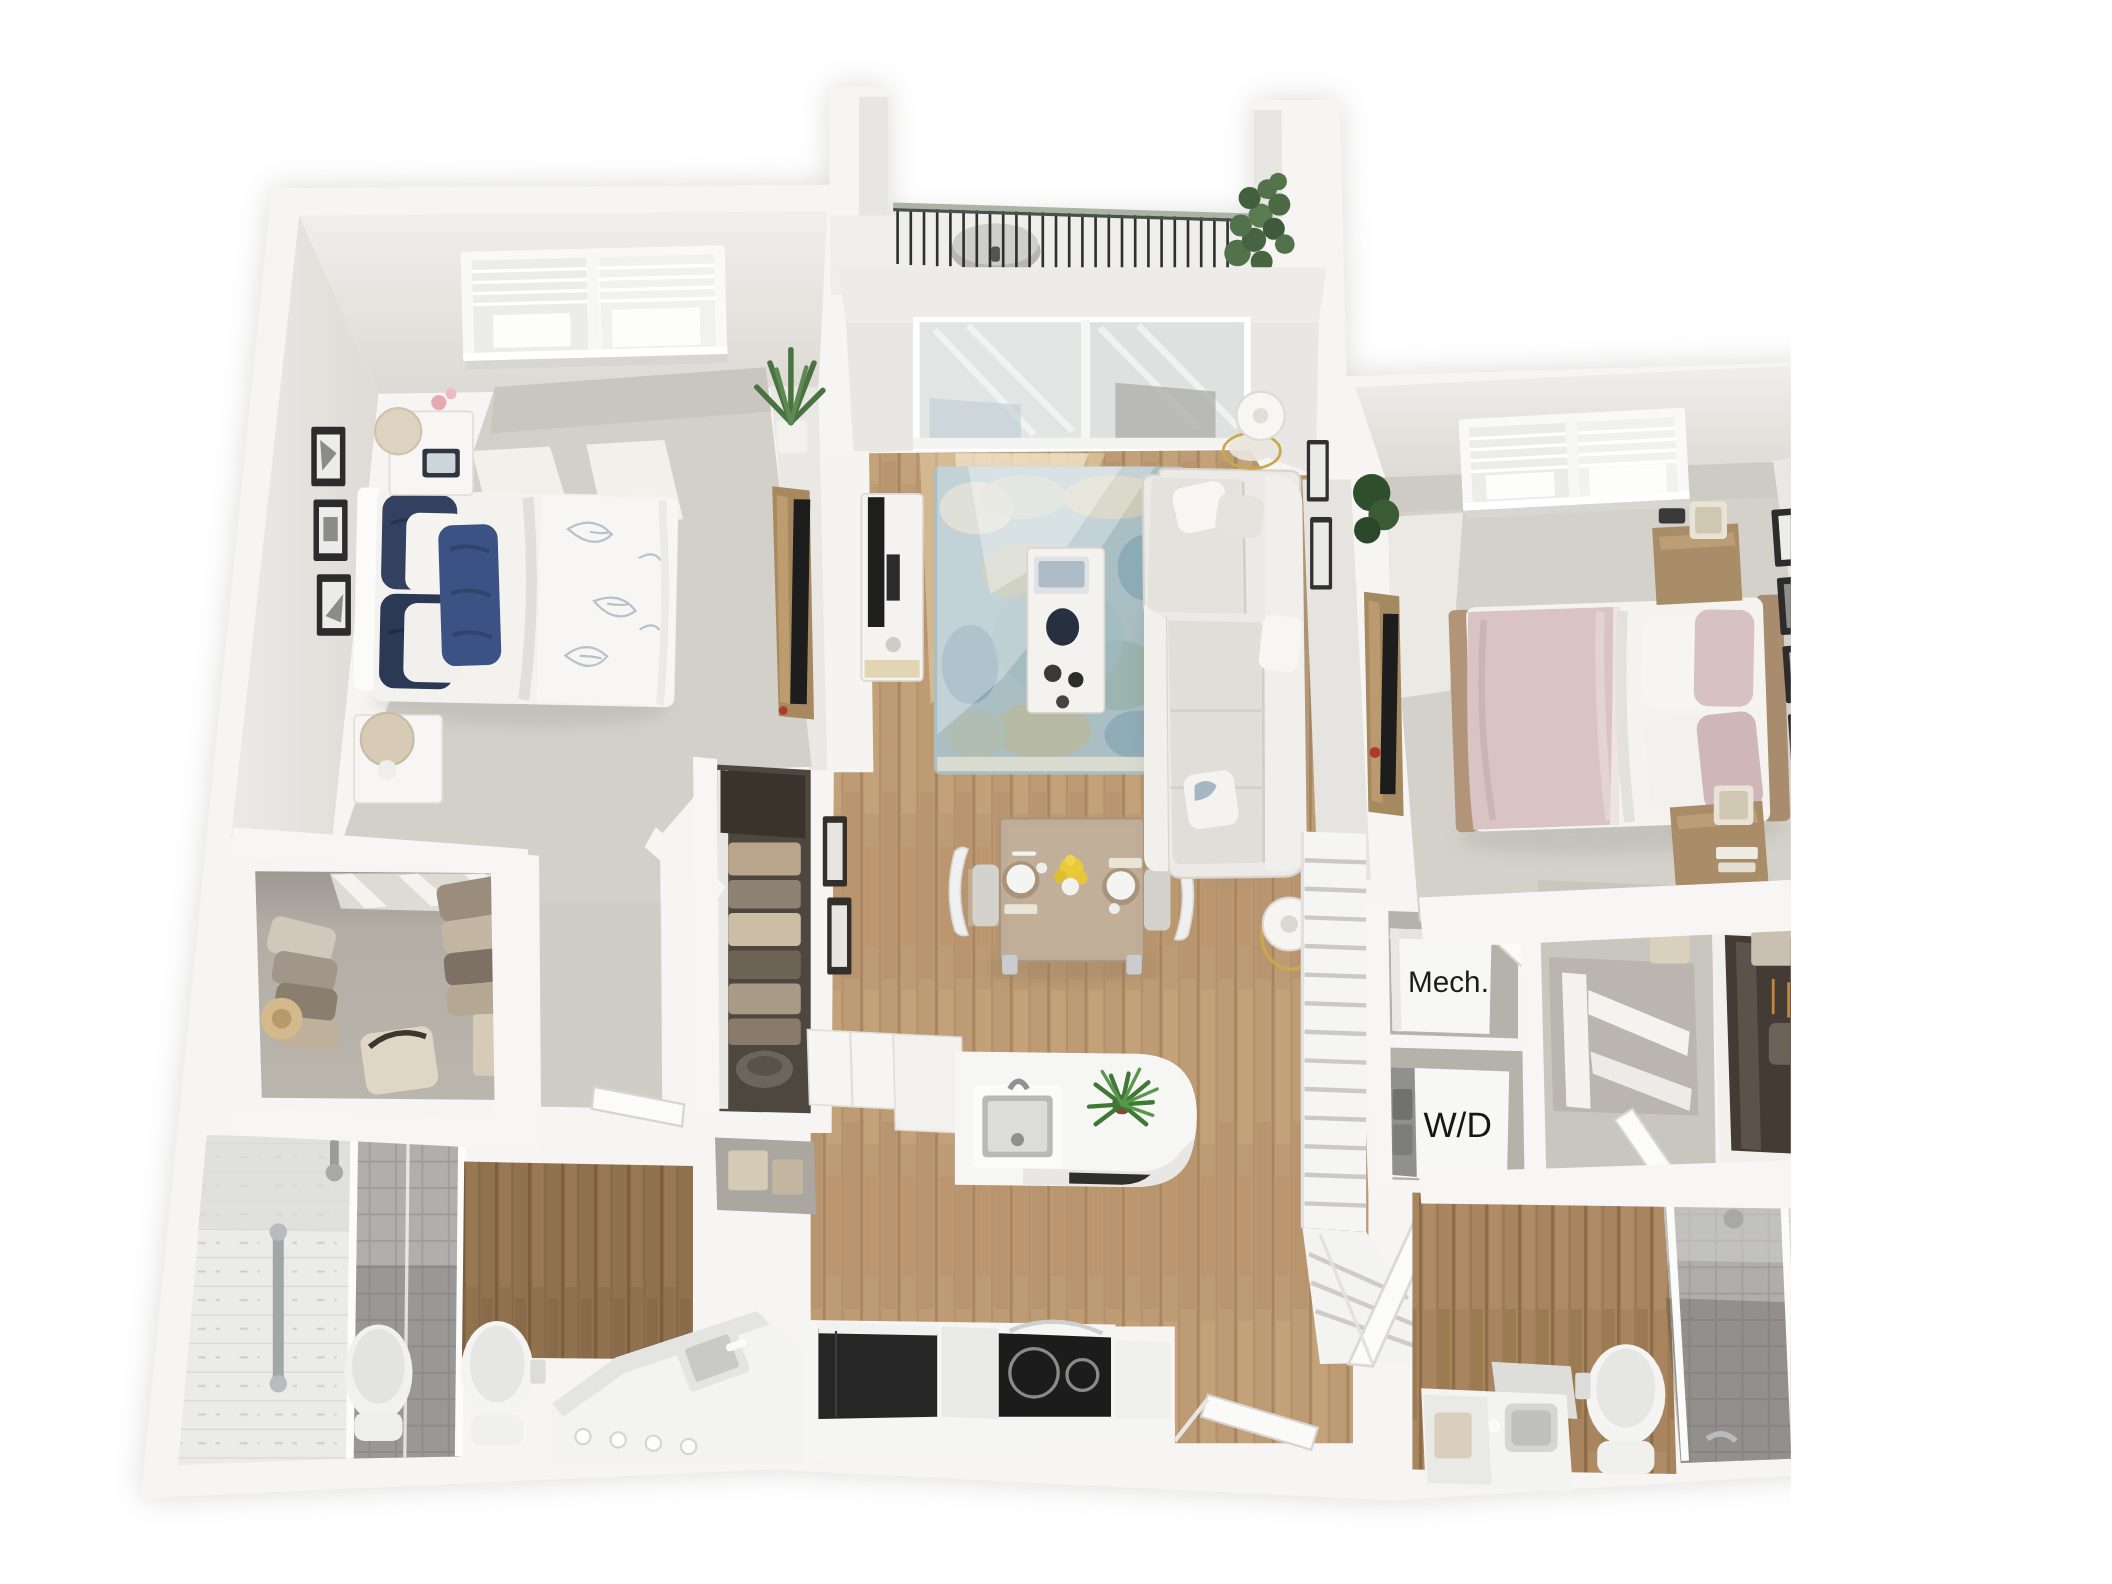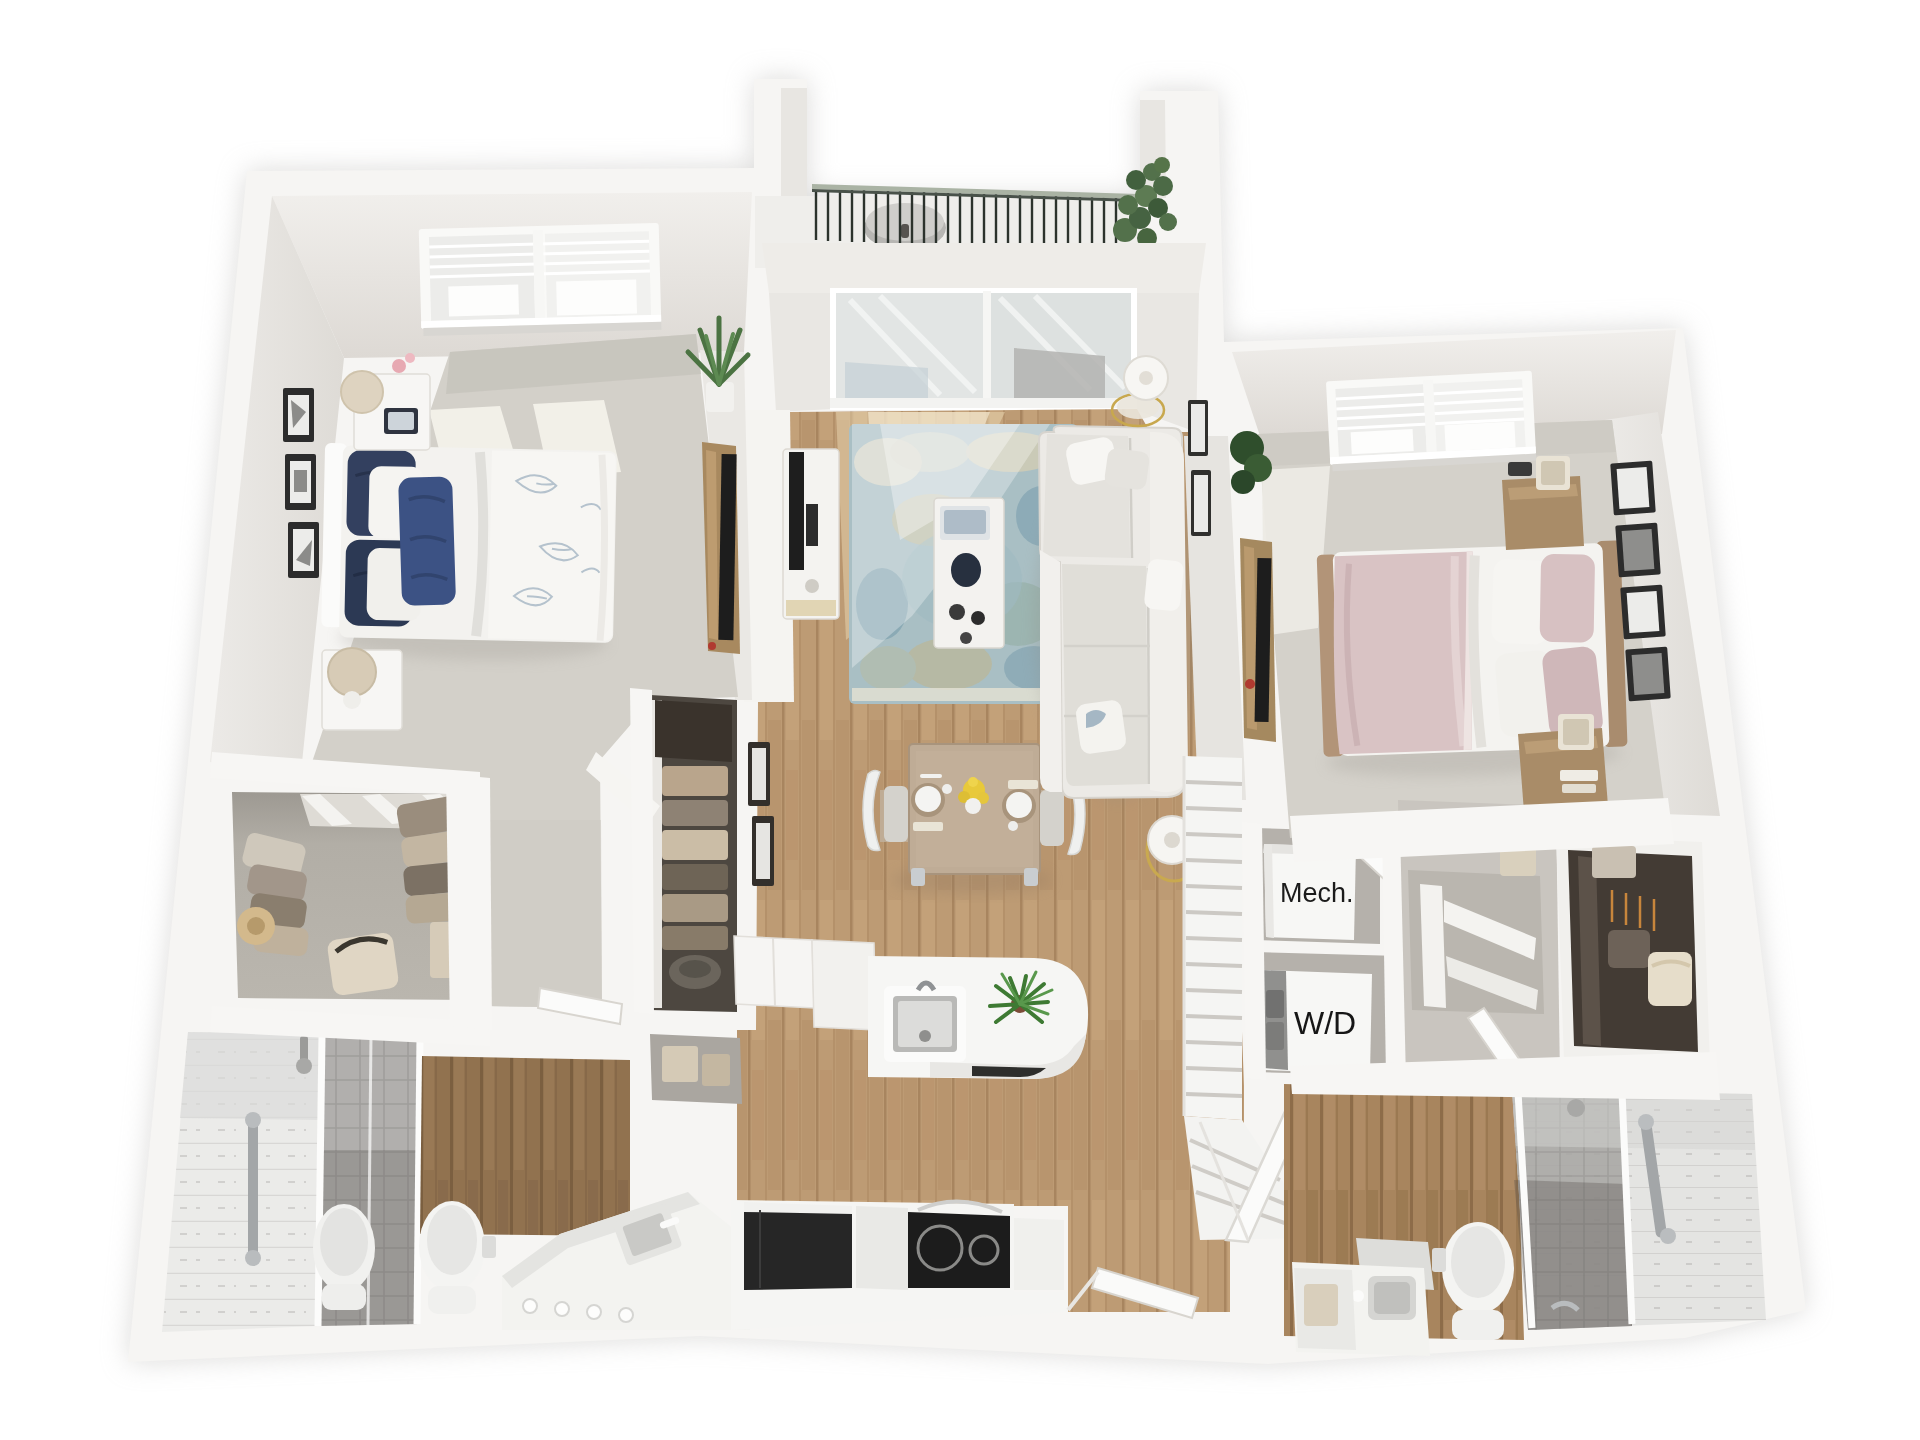--- a/index.html
+++ b/index.html
@@ -1,16 +1,16 @@
 <!DOCTYPE html>
 <html><head>
 <meta charset="utf-8">
 <style>
   html,body{margin:0;padding:0;background:#ffffff;}
-  .page{width:1920px;height:1440px;position:relative;overflow:hidden;background:#ffffff;
+  .page{width:1628px;height:1440px;position:relative;overflow:hidden;background:#ffffff;
         font-family:"Liberation Sans", sans-serif;}
   svg{display:block;}
 </style>
 </head>
 <body>
 <div class="page">
 <svg width="1920" height="1440" viewBox="0 0 1920 1440" xmlns="http://www.w3.org/2000/svg">
 <defs>
   <linearGradient id="faceV" x1="0" y1="0" x2="0" y2="1">
     <stop offset="0" stop-color="#f1efec"></stop>

